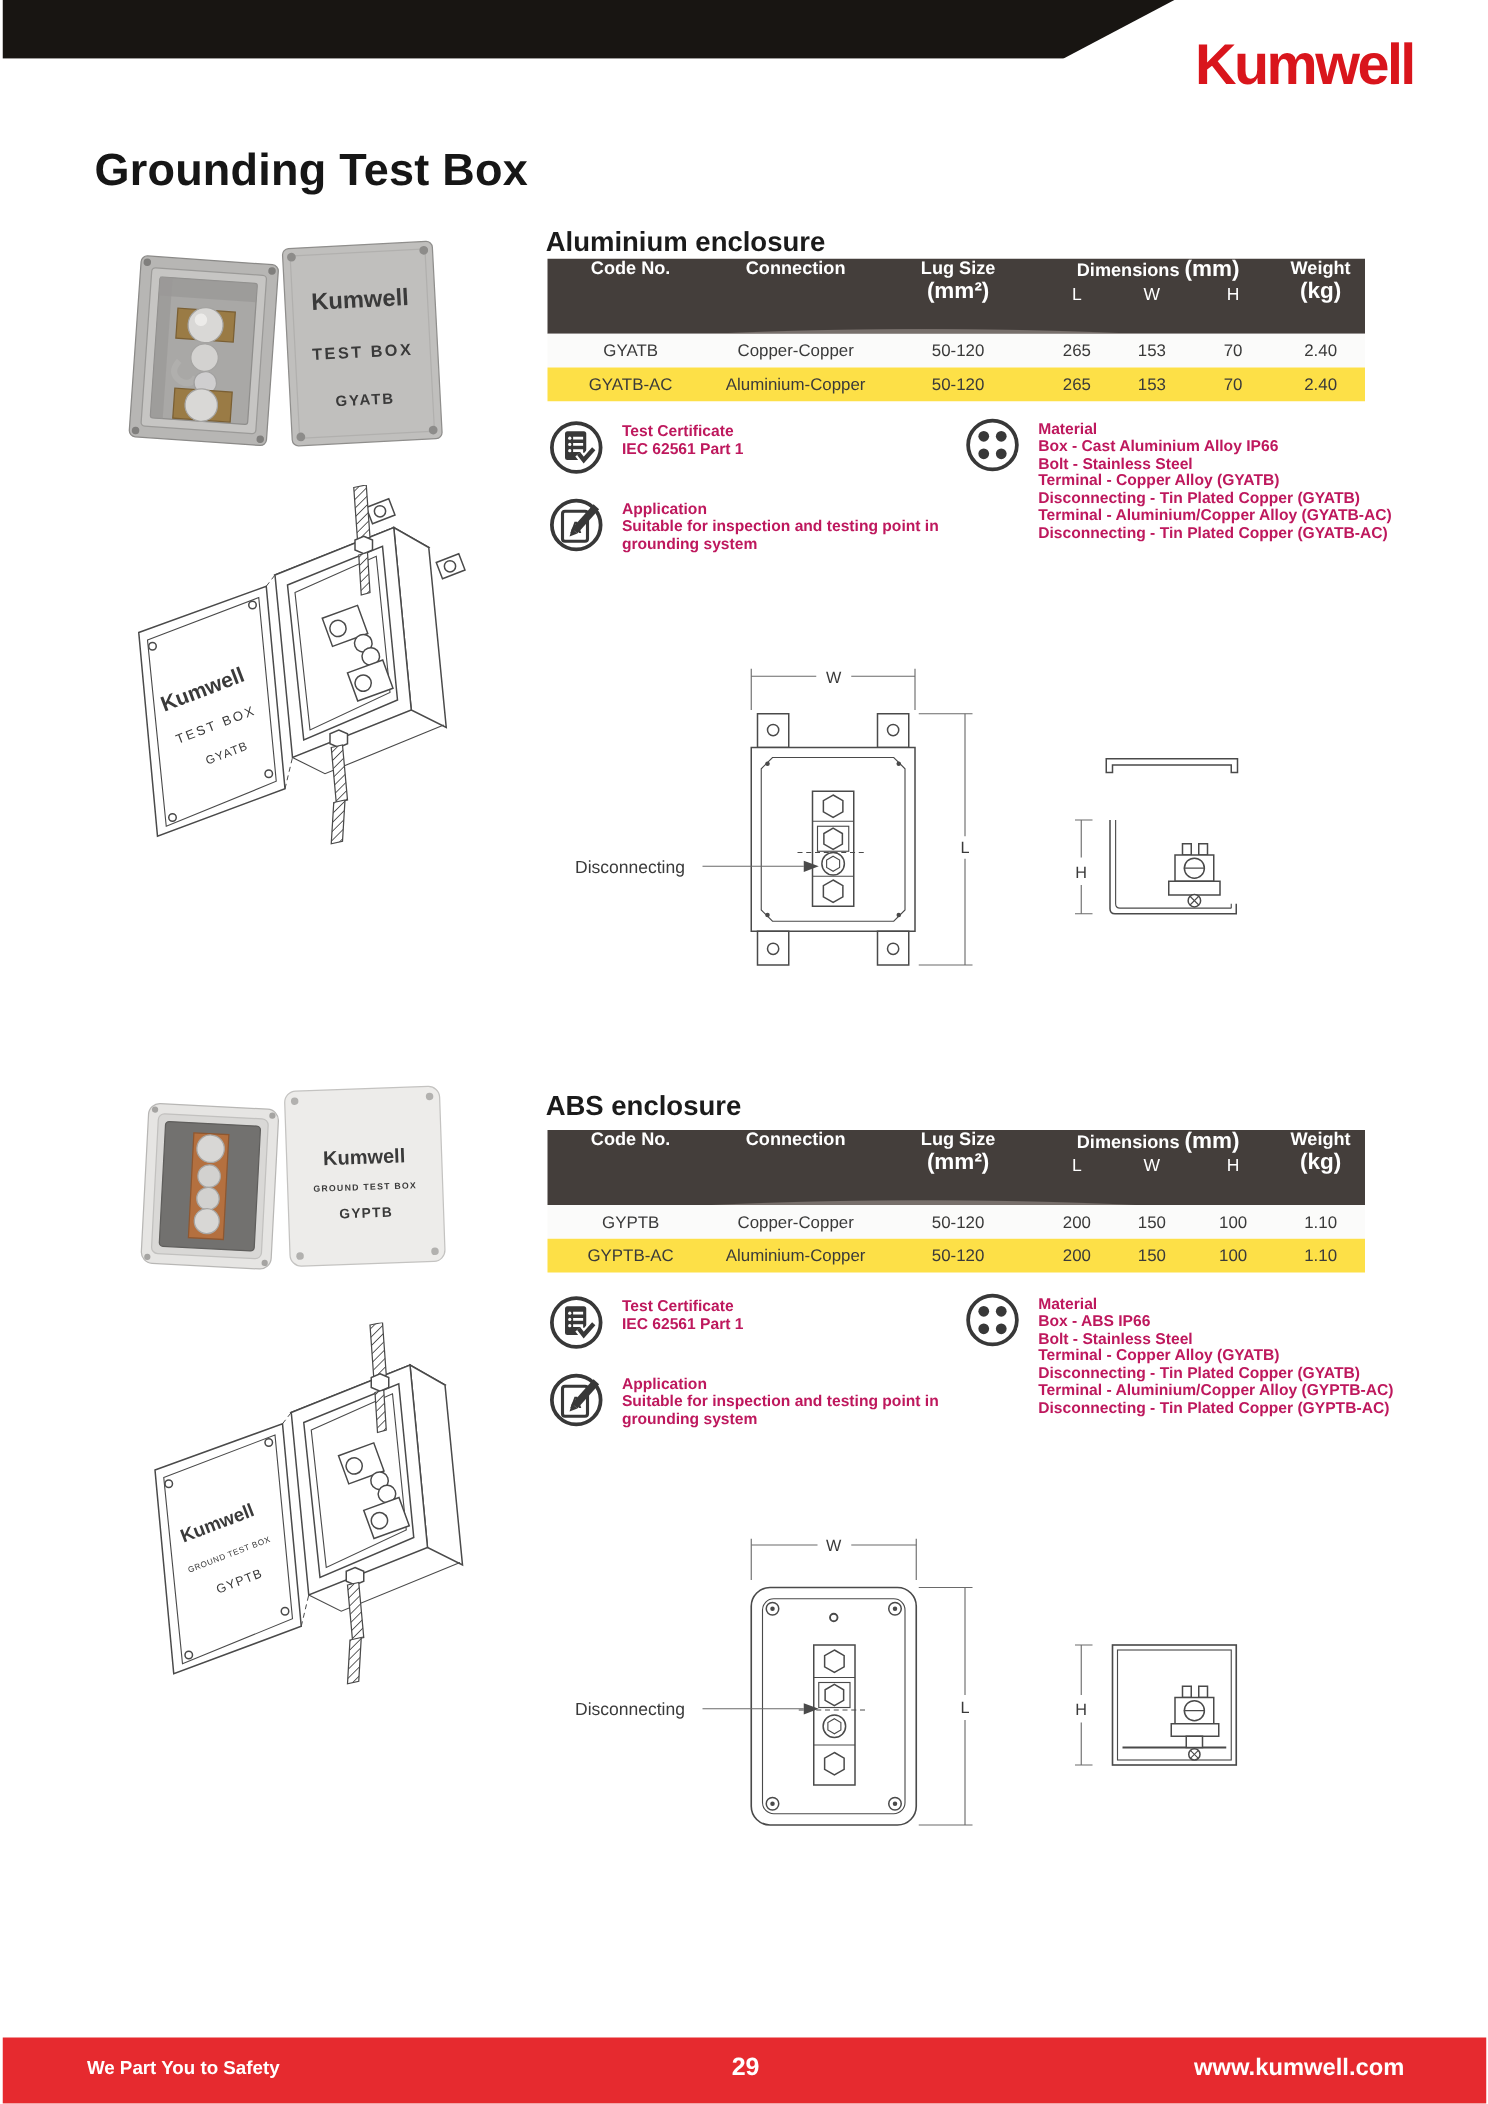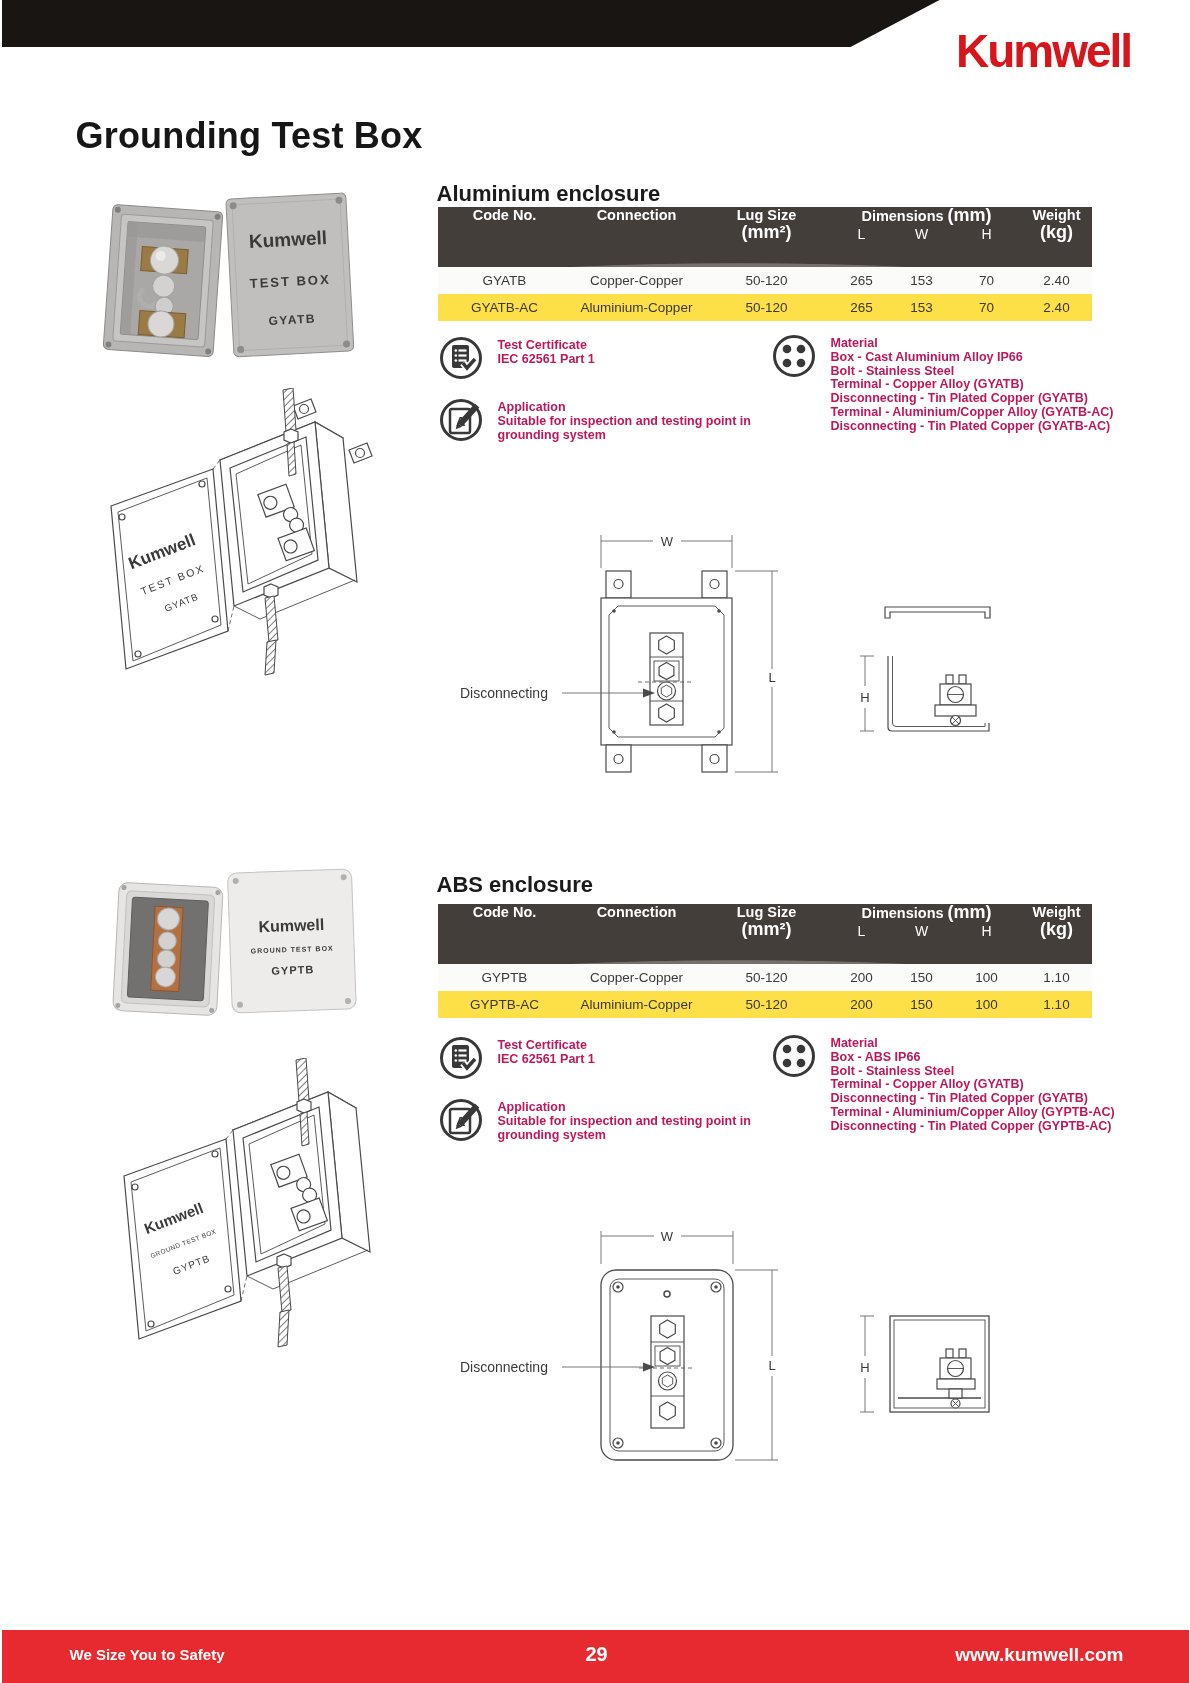--- a/index.html
+++ b/index.html
@@ -548,18 +548,18 @@
       <line class="oline2" x1="536.5" y1="172.5" x2="530.5" y2="178.5"></line>
 
     <line class="dimln" x1="443" y1="88" x2="443" y2="128"></line>
       <line class="dimln" x1="443" y1="150" x2="443" y2="184"></line>
     <line class="dimln" x1="438" y1="88" x2="452" y2="88"></line>
       <line class="dimln" x1="438" y1="184" x2="452" y2="184"></line>
     <text class="dimtxt" x="443" y="144" text-anchor="middle">H</text>
   </svg>
 
   <div class="footer">
-    <div class="f-left">We Size You to Safety</div>
+    <div class="f-left">We Part You to Safety</div>
     <div class="f-center">29</div>
     <div class="f-right">www.kumwell.com</div>
   </div>
 
 </div>
 
 </body></html>

